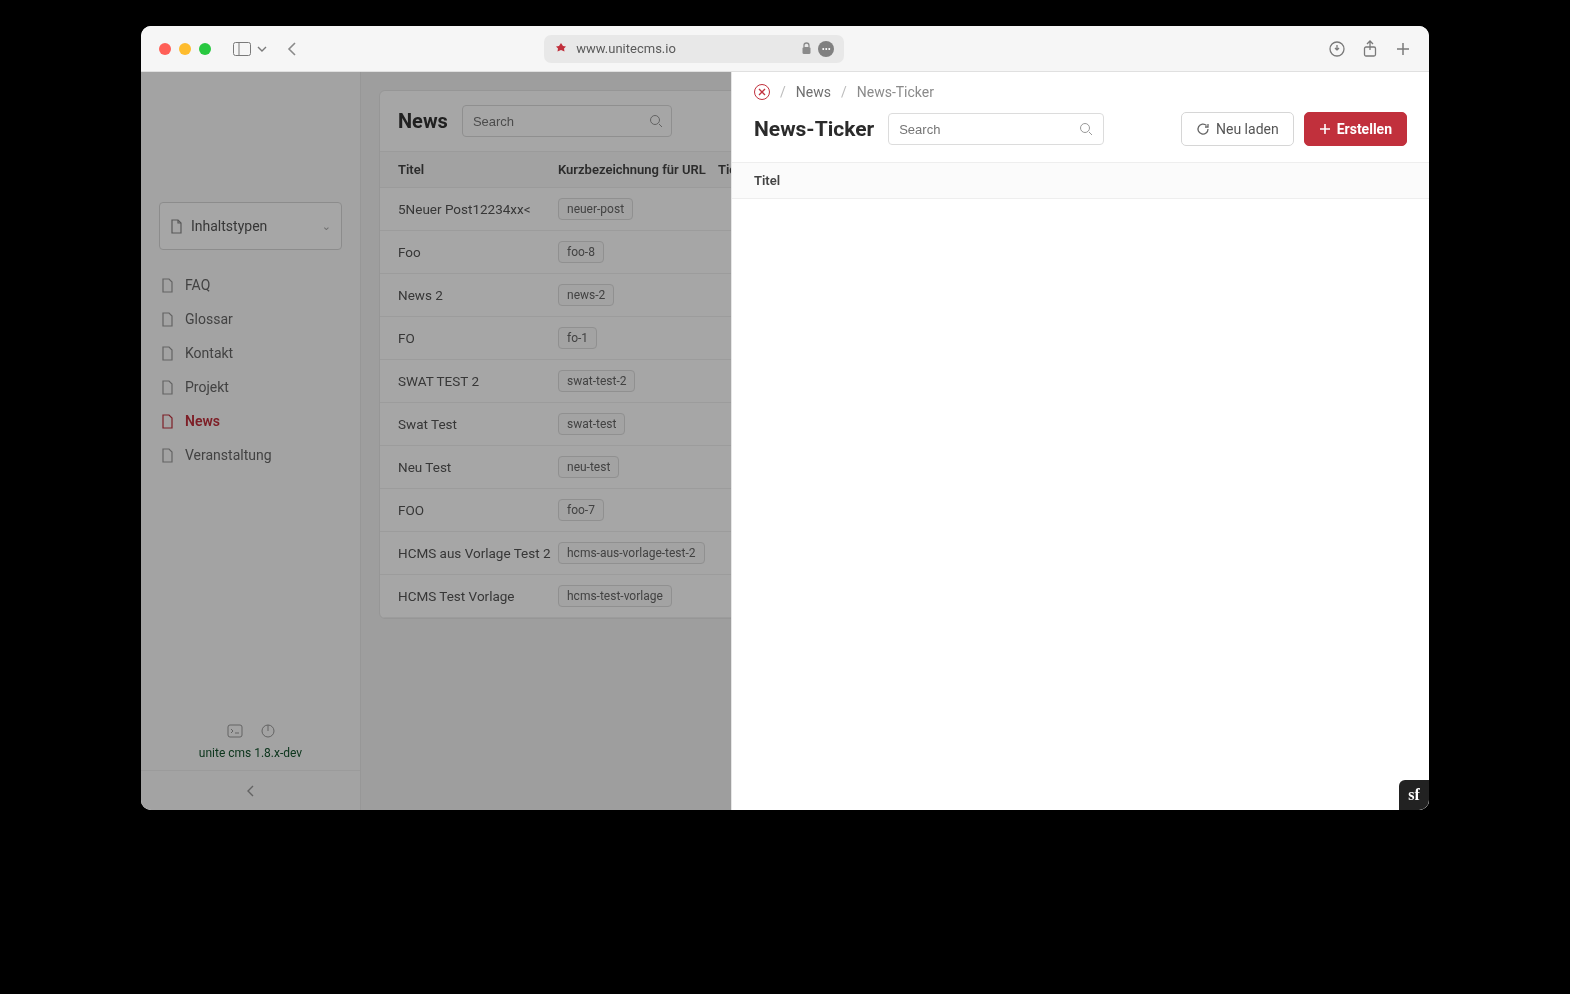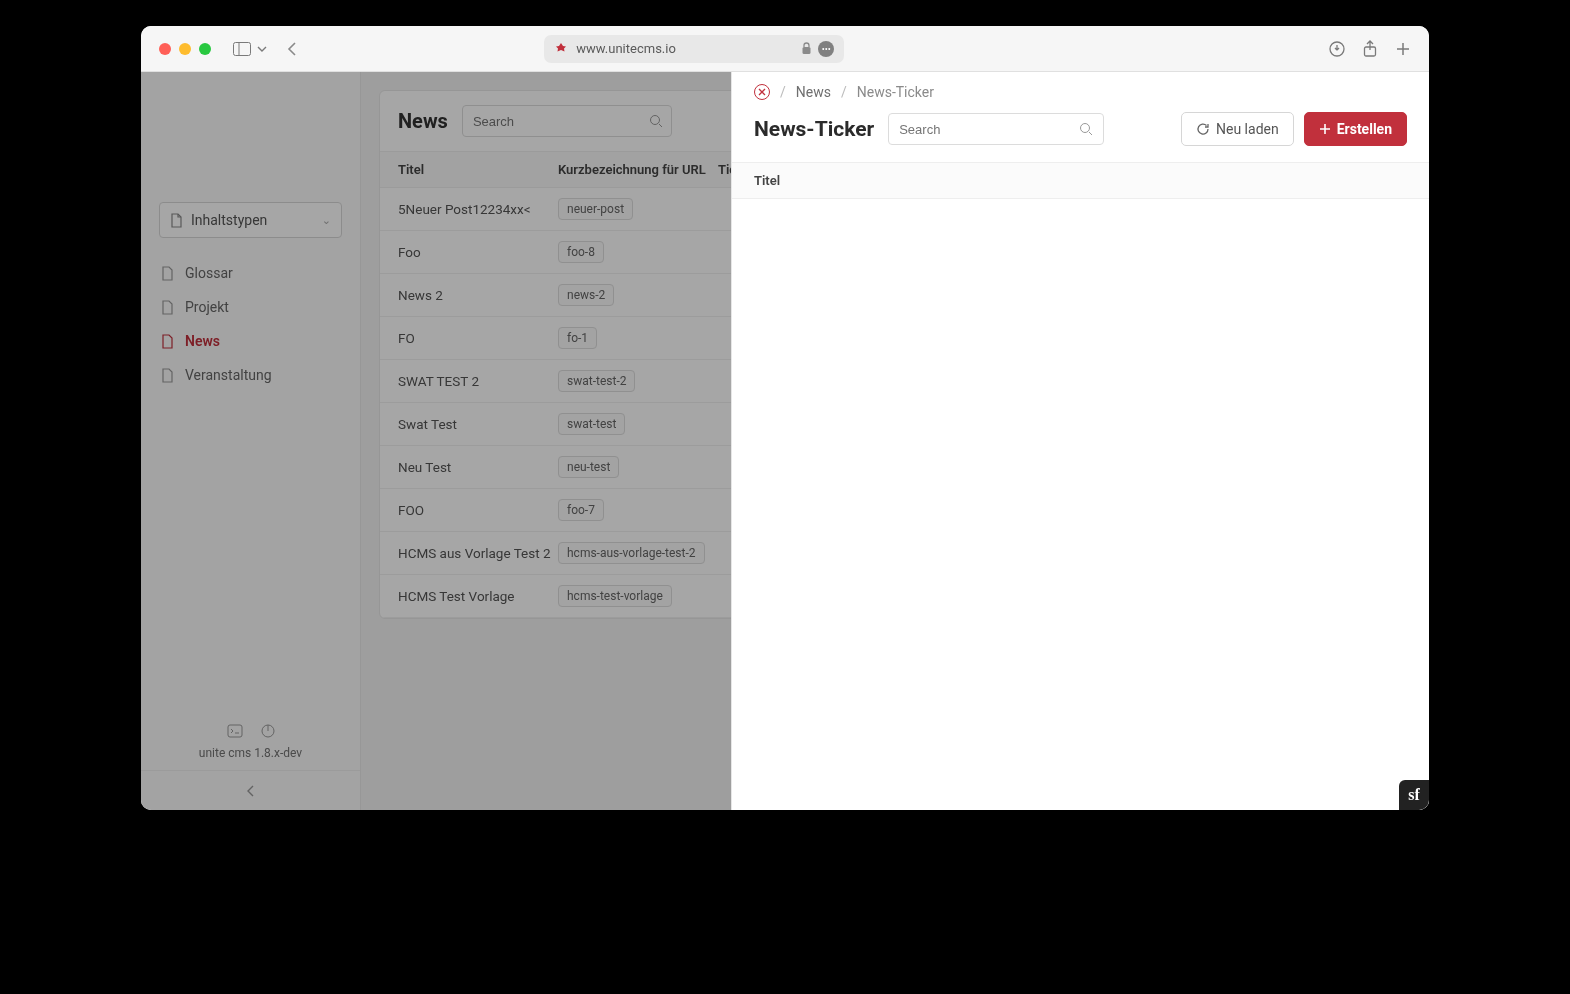--- a/index.html
+++ b/index.html
@@ -72,21 +72,21 @@
   border-right:1px solid #e9e9e9;
   display:flex;
   flex-direction:column;
   padding-top: 130px;
 }
 .content-type-select {
   margin: 0 18px 18px;
   border:1px solid #d8d8d8;
   border-radius:4px;
   background:#fff;
-  height:36px;
+  height:48px;
   display:flex;
   align-items:center;
   padding:0 10px;
   color:#555;
   font-size:14px;
   gap:8px;
 }
 .content-type-select .chev { margin-left:auto; color:#aaa; font-size:11px; }
 .nav-list { display:flex; flex-direction:column; }
 .nav-item {
@@ -94,21 +94,21 @@
   padding: 9px 20px;
   color:#666; font-size:14px;
   cursor:pointer;
 }
 .nav-item.active { color:#c1303c; font-weight:600; }
 .nav-item .doc-icon { width:14px; height:14px; }
 .sidebar-footer {
   margin-top:auto;
   text-align:center;
   padding: 12px 0 10px;
-  color:#737373;
+  color:#14532d;
   font-size:12px;
 }
 .sidebar-footer .icons { display:flex; justify-content:center; gap:18px; margin-bottom:8px; color:#888; }
 .sidebar-collapse {
   border-top:1px solid #eee;
   height:40px; display:flex; align-items:center; justify-content:center;
   color:#888;
 }
 
 
@@ -283,21 +283,37 @@
         <span>Inhaltstypen</span>
         <span class="chev">⌄</span>
       </div>
       <div class="nav-list">
         <div class="nav-item">
           <span class="doc-icon">
               <svg width="13" height="15" viewBox="0 0 13 15">
                 <path d="M2 1h6l3 3v10H2z" fill="none" stroke="#999" stroke-width="1.2"></path>
               </svg>
             </span>
+          <span>FAQ</span>
+        </div>
+        <div class="nav-item">
+          <span class="doc-icon">
+              <svg width="13" height="15" viewBox="0 0 13 15">
+                <path d="M2 1h6l3 3v10H2z" fill="none" stroke="#999" stroke-width="1.2"></path>
+              </svg>
+            </span>
           <span>Glossar</span>
+        </div>
+        <div class="nav-item">
+          <span class="doc-icon">
+              <svg width="13" height="15" viewBox="0 0 13 15">
+                <path d="M2 1h6l3 3v10H2z" fill="none" stroke="#999" stroke-width="1.2"></path>
+              </svg>
+            </span>
+          <span>Kontakt</span>
         </div>
         <div class="nav-item">
           <span class="doc-icon">
               <svg width="13" height="15" viewBox="0 0 13 15">
                 <path d="M2 1h6l3 3v10H2z" fill="none" stroke="#999" stroke-width="1.2"></path>
               </svg>
             </span>
           <span>Projekt</span>
         </div>
         <div class="nav-item active">

